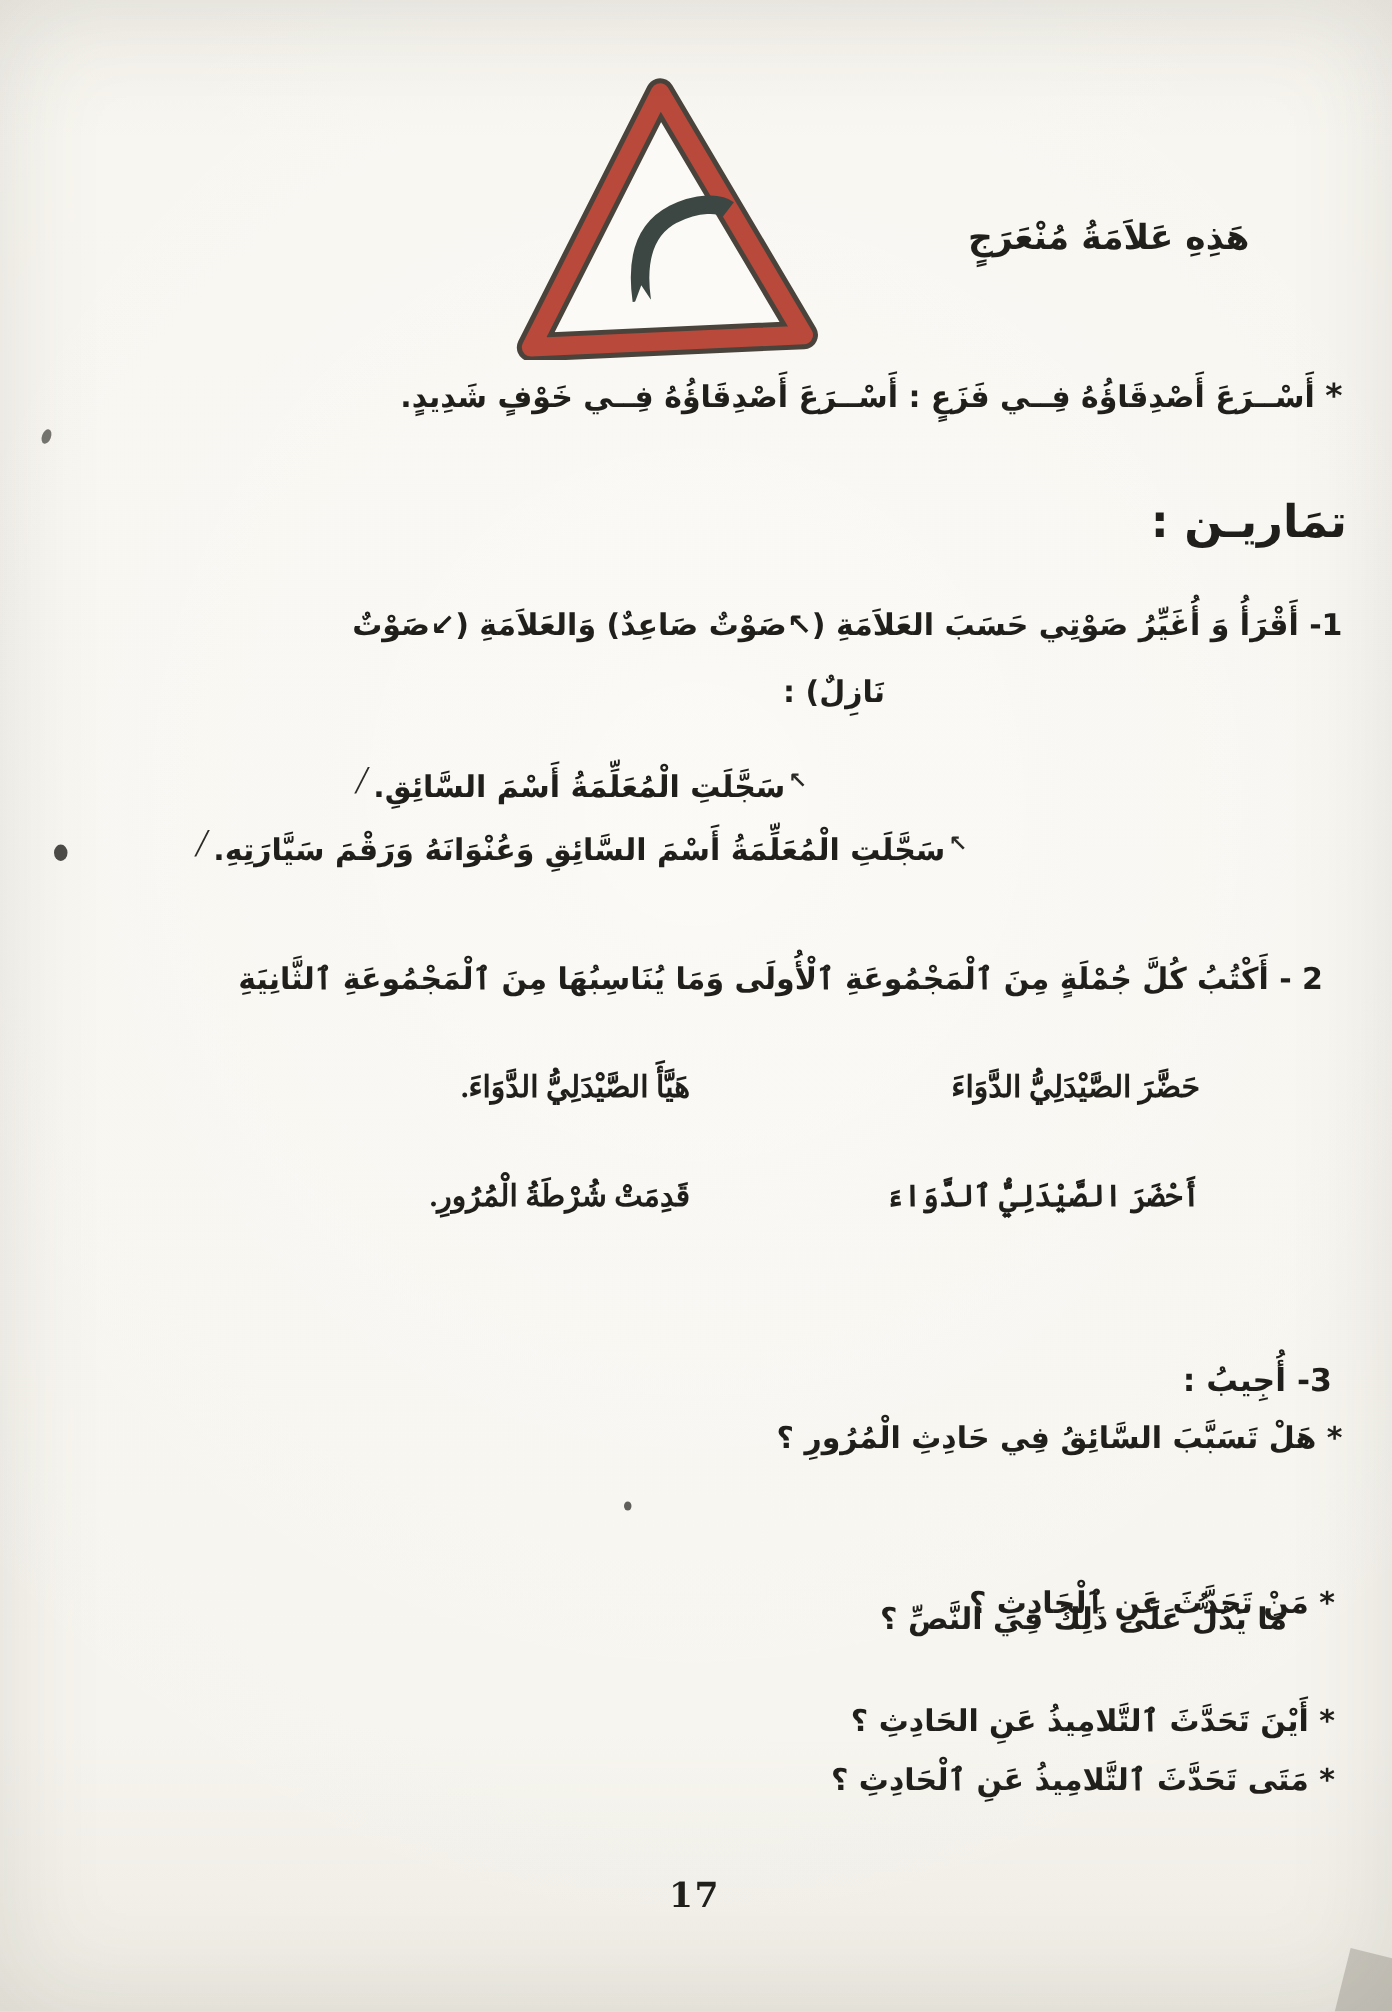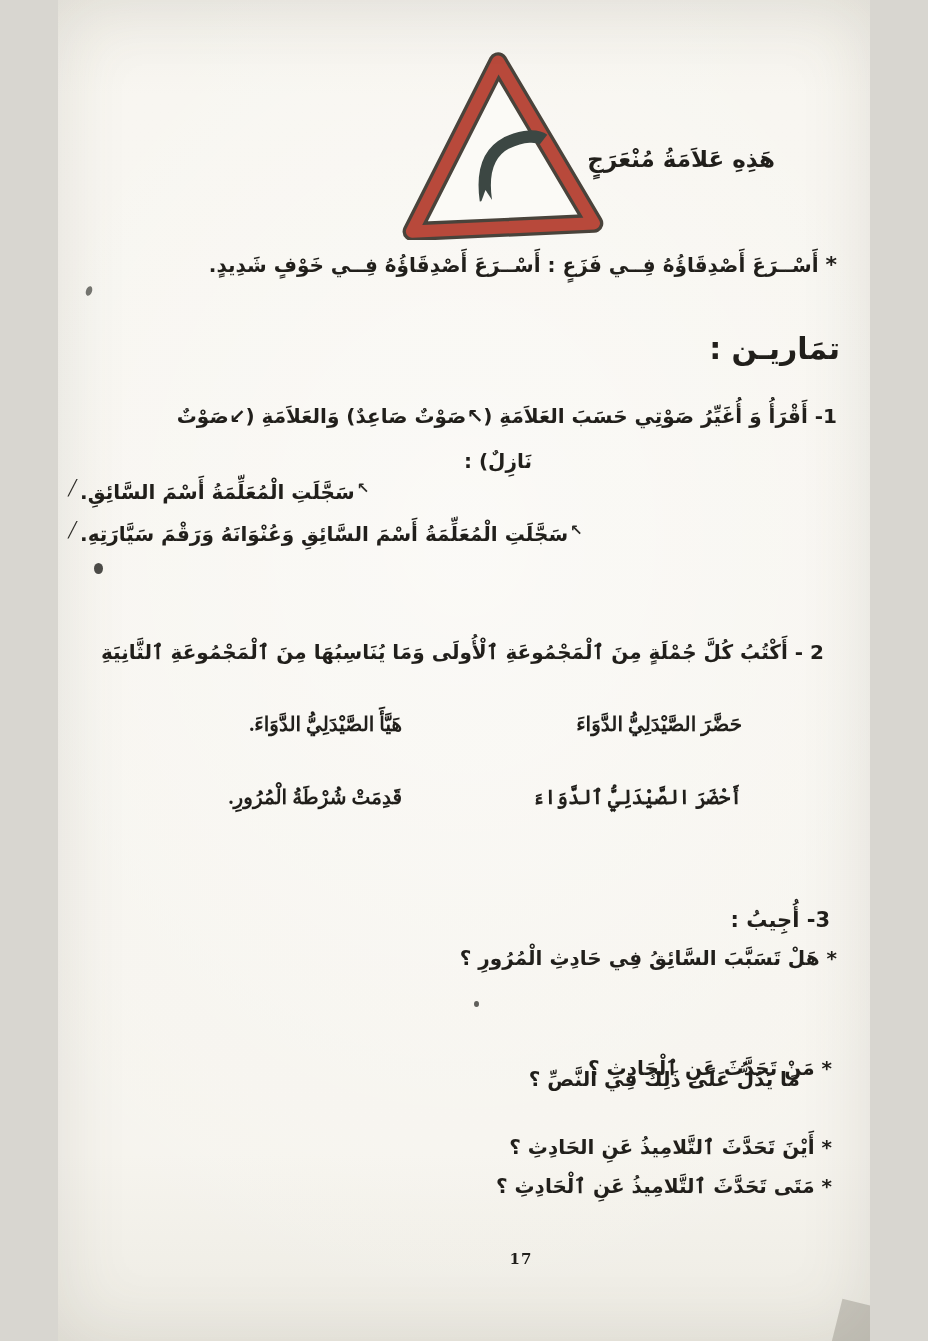--- a/index.html
+++ b/index.html
@@ -1,19 +1,19 @@
 <!DOCTYPE html>
 <html><head>
 <meta charset="utf-8">
 <style>
   * { box-sizing: border-box; margin: 0; padding: 0; }
   html, body { background: #d8d6d0; }
   .page {
     position: relative;
-    width: 812px; height: 1341px;
+    width: 928px; height: 1341px;
     margin: 0 auto;
     background:
       radial-gradient(ellipse 120% 90% at 50% 40%, rgba(255,255,255,.5), rgba(0,0,0,0) 65%),
       linear-gradient(180deg, #f1efe8 0%, #f7f5ef 7%, #f6f4ee 86%, #edebe3 100%);
     background-color: #f5f3ed;
     font-family: "DejaVu Sans", "Liberation Sans", sans-serif;
     direction: rtl;
     color: #211f1b;
     overflow: hidden;
   }
@@ -41,21 +41,21 @@
 
   
   .ex-heading {
     top: 331px; right: 30px;
     font-size: 30px; font-weight: bold; white-space: nowrap;
   }
 
   
   .ex1-h1 { top: 404px; right: 33px; left: 10px; font-size: 20px; font-weight: bold; text-align: right; white-space: nowrap; }
   .ex1-h2 { top: 449px; right: 338px; font-size: 20px; font-weight: bold; white-space: nowrap; }
-  .ex1-items { top: 469px; right: 163px; left: 10px; text-align: left; }
+  .ex1-items { top: 501px; right: 163px; left: 10px; text-align: center; }
   .ex1-item { line-height: 38px; font-size: 20px; font-weight: bold; white-space: nowrap; }
   .mark { font-size: 15px; vertical-align: 6px; font-weight: bold; color: #2b2a26; }
   .mark.start { margin-left: 2px; }
   .mark.end { margin-right: 3px; }
 
   
   .ex2-h { top: 640px; right: 46px; left: 10px; font-size: 20px; font-weight: bold; text-align: right; white-space: nowrap; }
   .ex2-col { top: 712px; text-align: right; }
   .ex2-col.g1 { right: 128px; }
   .ex2-col.g2 { right: 468px; }
@@ -68,21 +68,21 @@
   .q2 { top: 1052px; right: 70px; margin-top: 15px; }
   .q3 { top: 1056px; right: 38px; }
   .q4 { top: 1135px; right: 38px; }
   .q5 { top: 1174px; right: 38px; }
 
   
   .page-no {
     top: 1250px; left: 388px; width: 150px;
     text-align: center;
     font-family: "DejaVu Serif", "Liberation Serif", serif;
-    font-size: 15px; font-weight: bold; letter-spacing: 1px;
+    font-size: 23px; font-weight: bold; letter-spacing: 1px;
     direction: ltr;
   }
 
   
   .art { position: absolute; pointer-events: none; }
   .art-dot1 { left: 28px; top: 286px; width: 6px; height: 10px; background: #4a4a46; border-radius: 50%; transform: rotate(20deg); opacity: .75; }
   .art-dot2 { left: 36px; top: 563px; width: 9px; height: 11px; background: #2e2d2a; border-radius: 50%; opacity: .85; }
   .art-dot3 { left: 416px; top: 1001px; width: 5px; height: 6px; background: #3a3936; border-radius: 50%; opacity: .8; }
   .art-corner { right: -8px; bottom: -10px; width: 42px; height: 48px; background: #9a968c; transform: rotate(14deg); opacity: .45; }
 </style>

